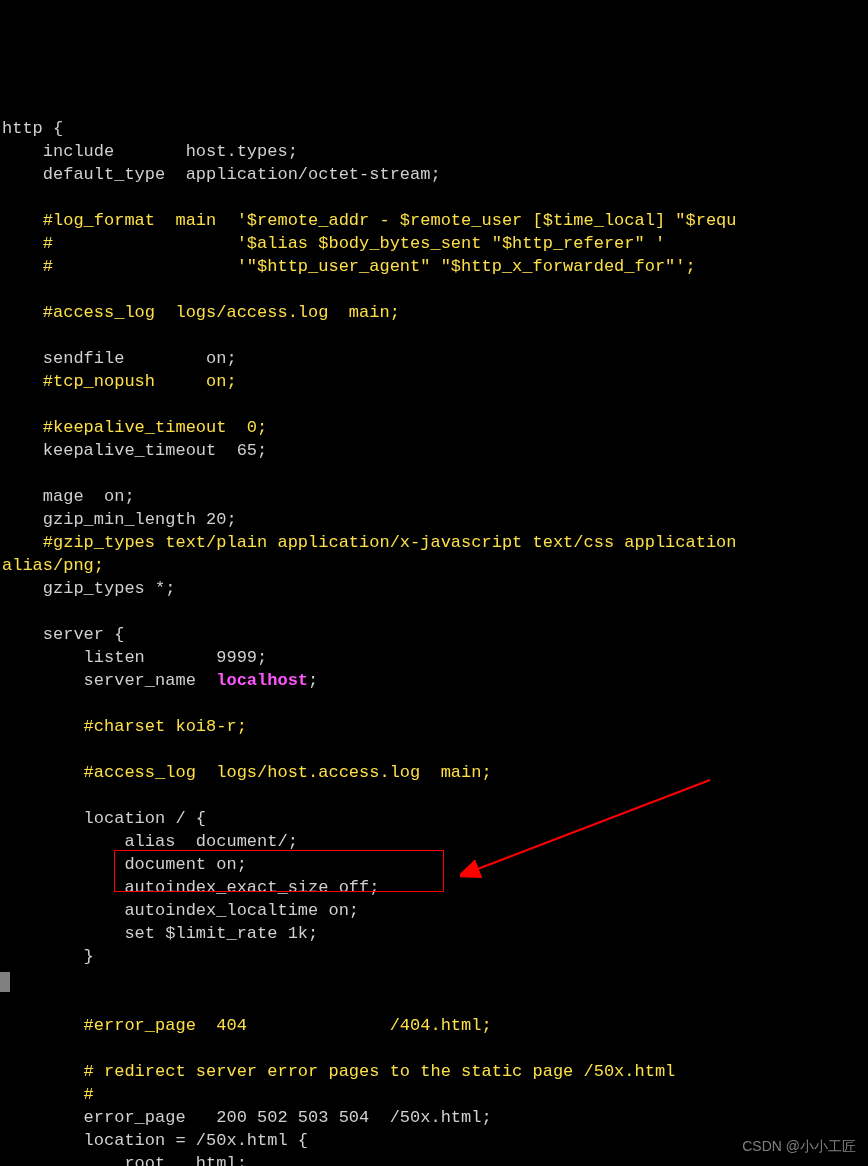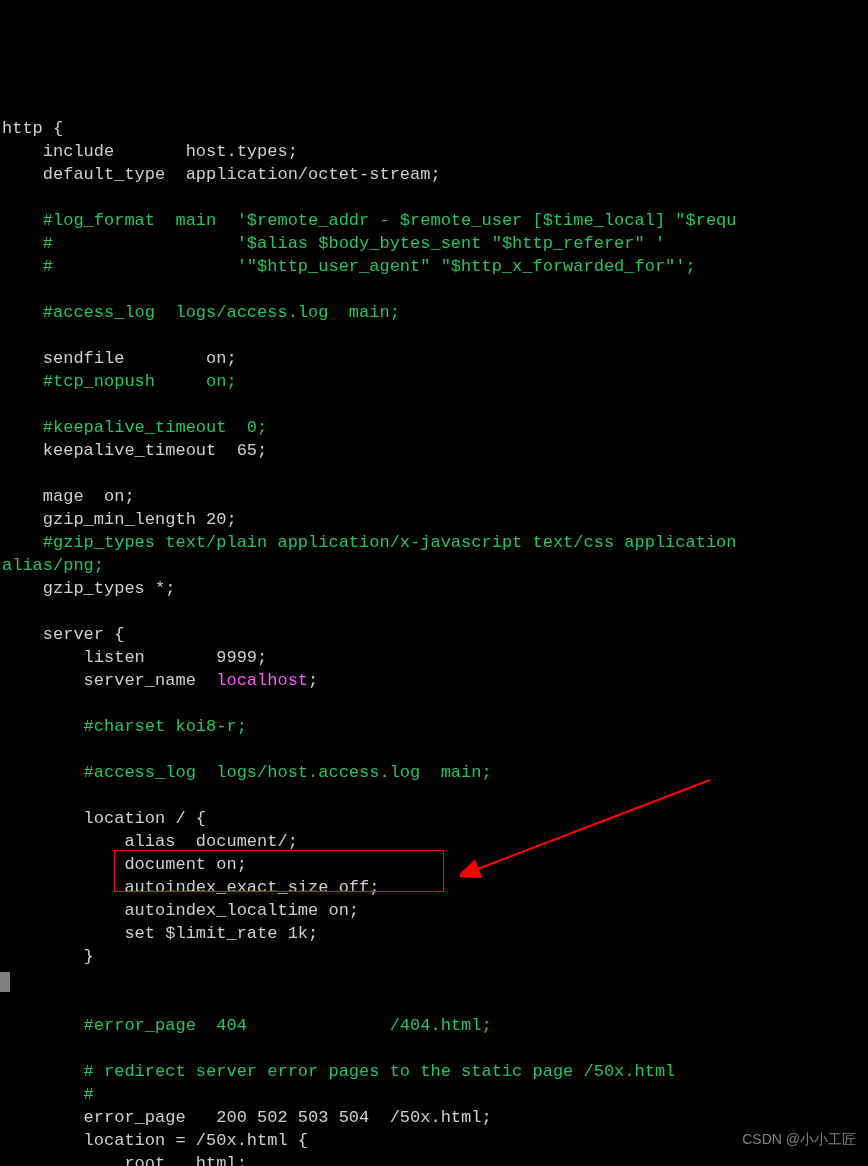--- a/index.html
+++ b/index.html
@@ -16,40 +16,40 @@
       width: 868px;
       height: 1166px;
       overflow: hidden;
       position: relative;
       white-space: pre;
     }
     .code-container {
       padding-top: 2px;
       padding-left: 2px;
     }
-    .comment { color: #22c55e; }
-    .hostname { color: #ff55ff; }
+    .comment { color: #fde047; }
+    .hostname { color: #ff55ff; font-weight: bold; }
     .highlight-box {
       position: absolute;
       border: 1px solid #ff0000;
       left: 114px;
       top: 850px;
       width: 330px;
       height: 42px;
       pointer-events: none;
     }
     .arrow {
       position: absolute;
       left: 460px;
       top: 775px;
       pointer-events: none;
     }
     .watermark {
       position: absolute;
-      bottom: 15px;
+      bottom: 8px;
       right: 12px;
       color: #808080;
       font-size: 14px;
       font-family: sans-serif;
     }
     .cursor-block {
       position: absolute;
       left: 0px;
       top: 972px;
       width: 10px;

